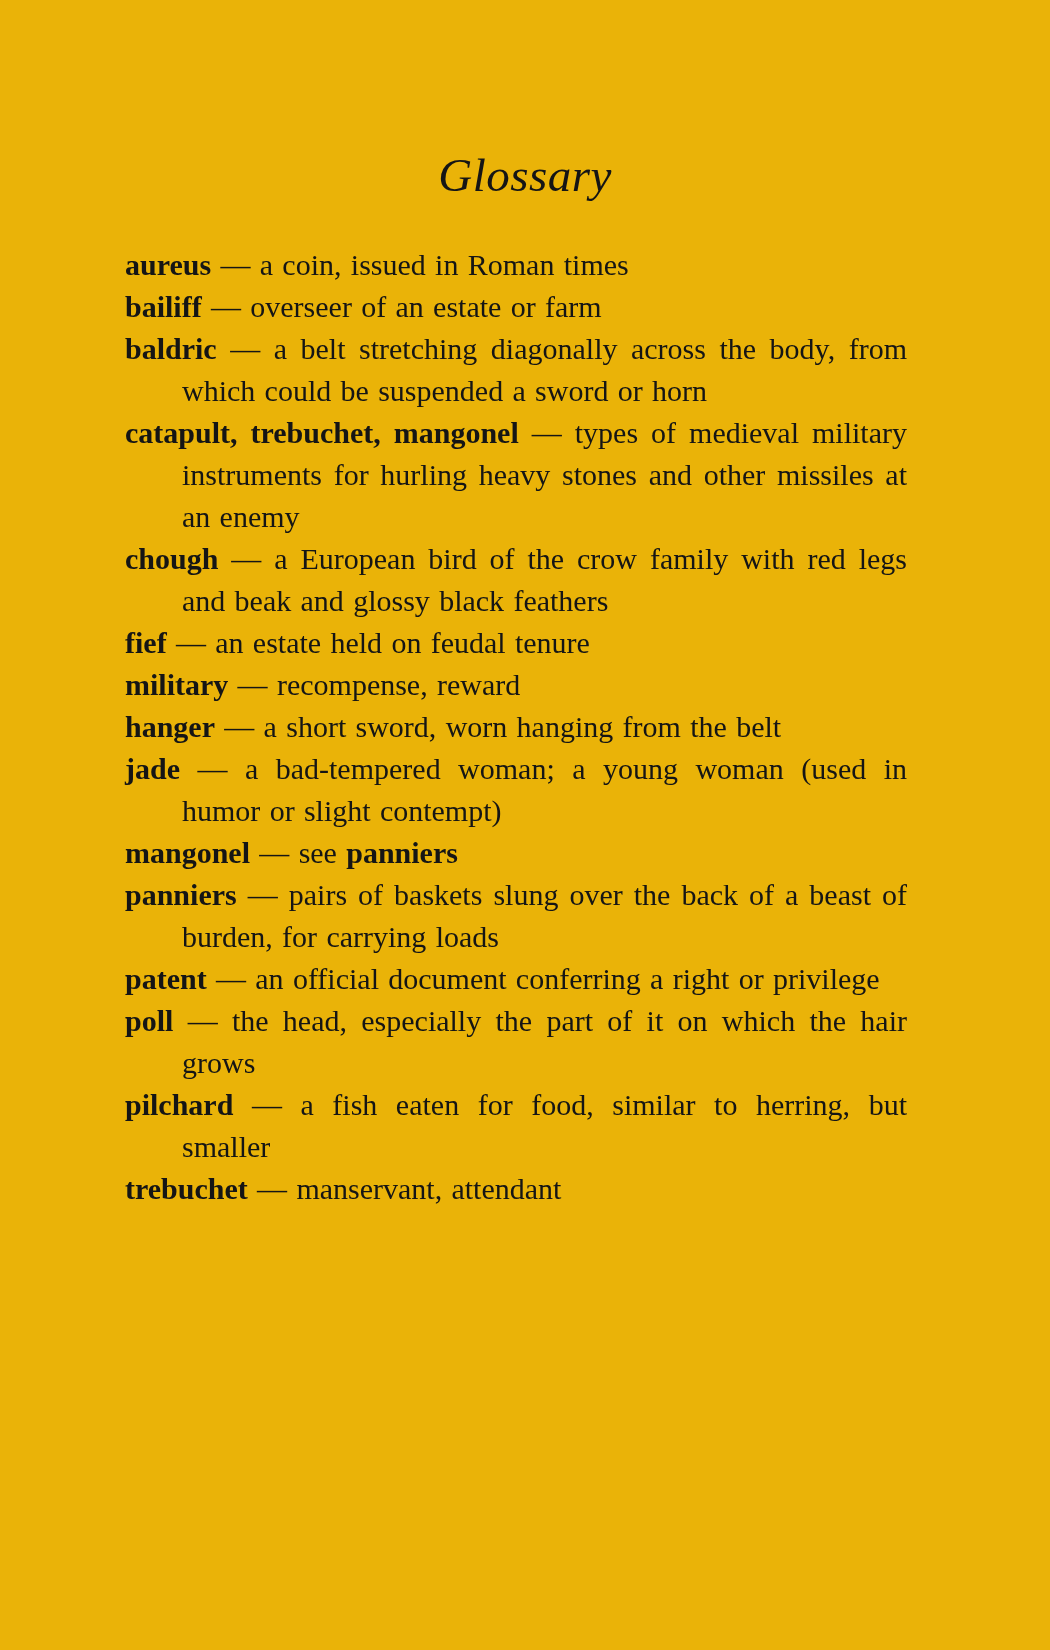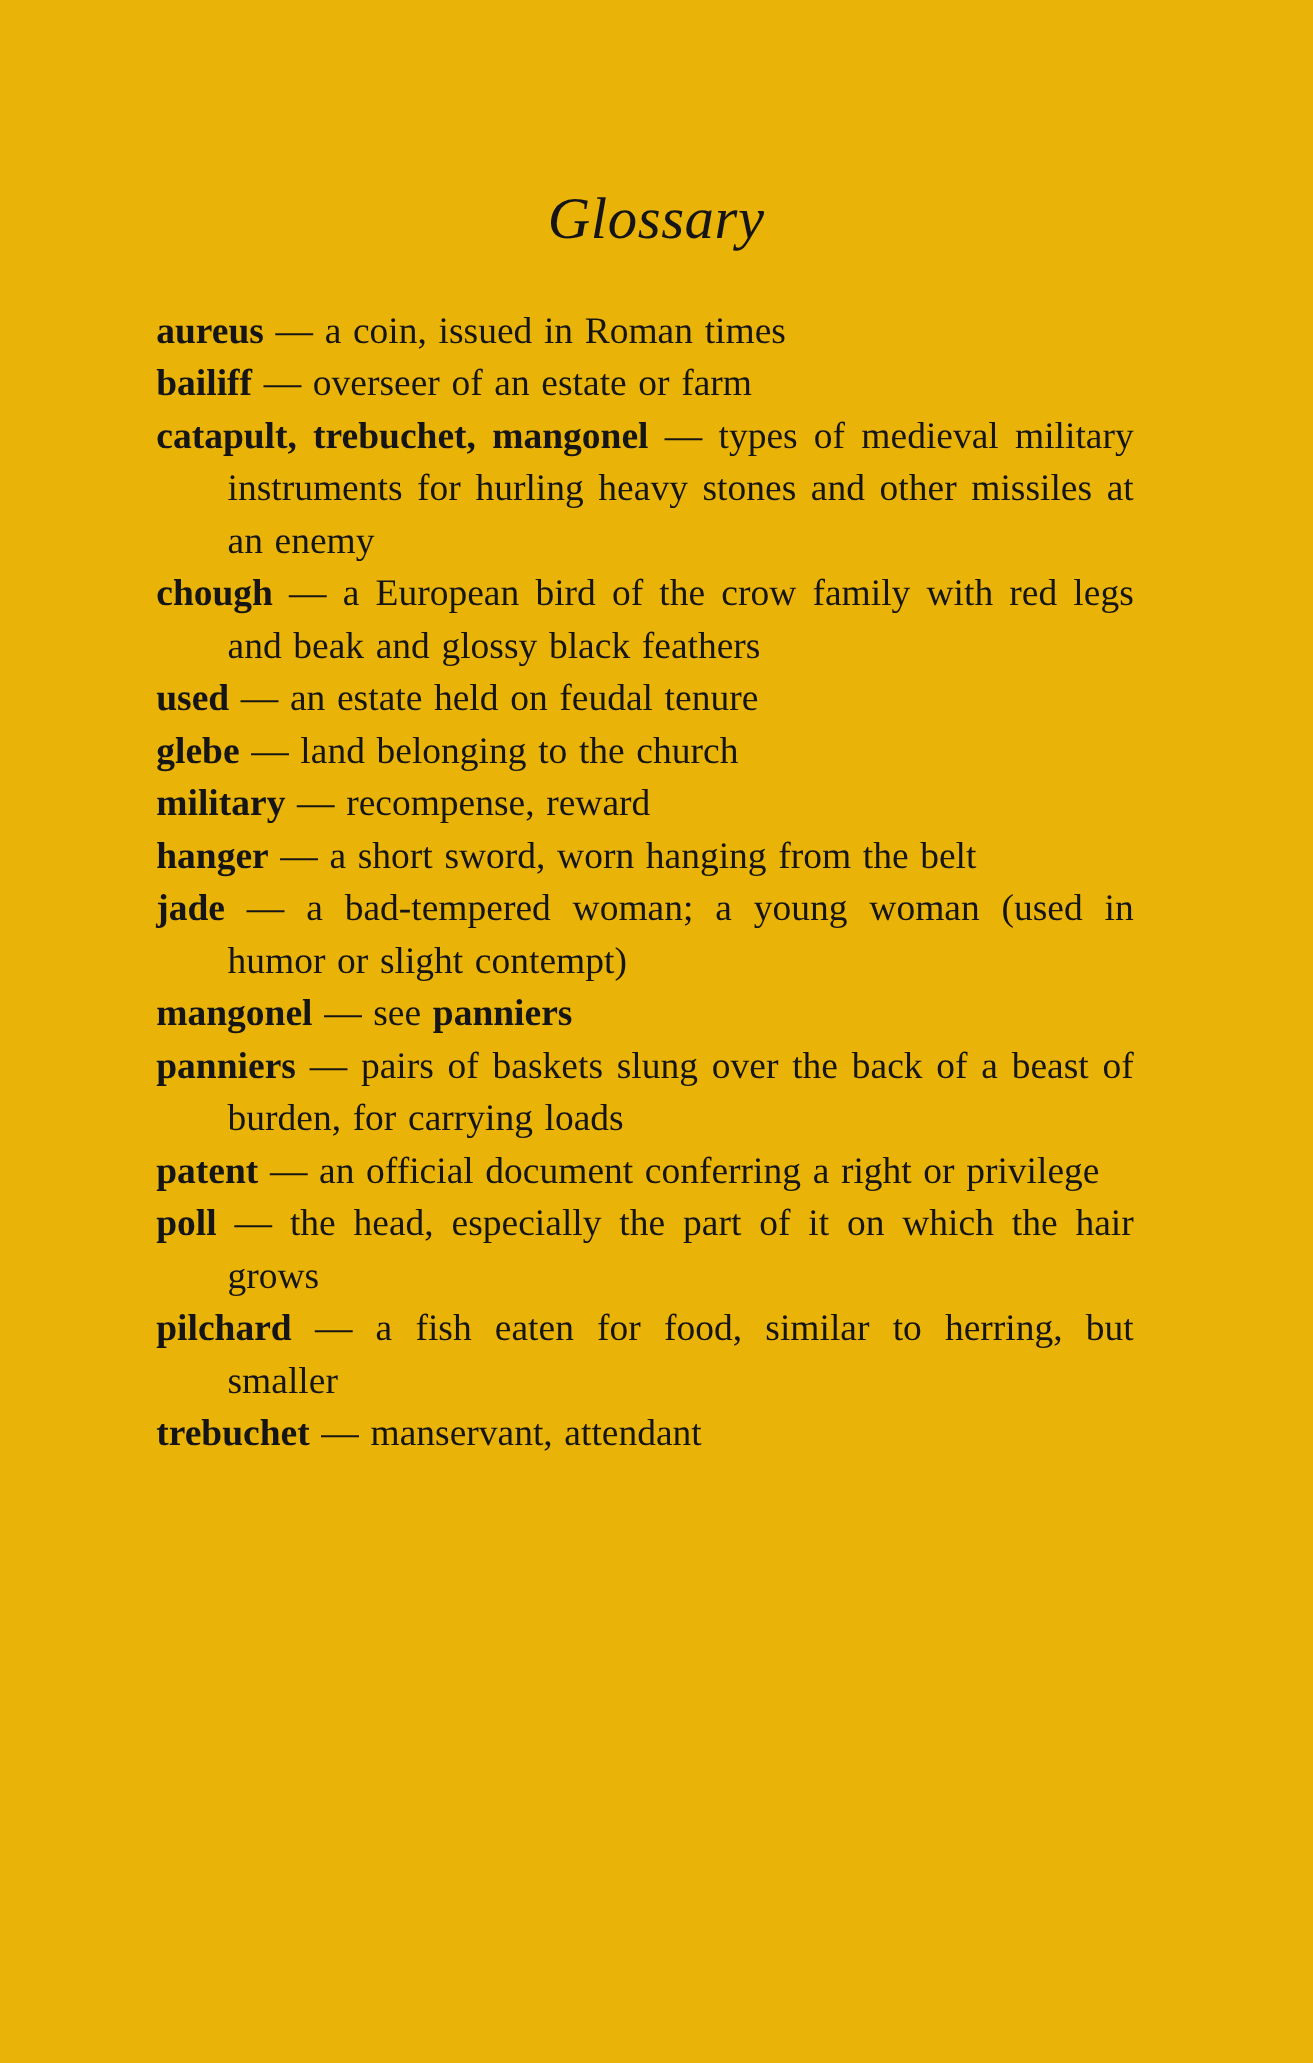--- a/index.html
+++ b/index.html
@@ -53,24 +53,24 @@
   }
 </style>
 </head>
 <body>
 
 <div class="page">
   <h1 class="title">Glossary</h1>
   <section class="entries">
       <p class="entry"><span class="term">aureus</span><span> — </span><span>a coin, issued in Roman times</span></p>
       <p class="entry"><span class="term">bailiff</span><span> — </span><span>overseer of an estate or farm</span></p>
+      <p class="entry"><span class="term">baldric</span><span> — </span><span>a belt stretching diagonally across the body, from which could be suspended a sword or horn</span></p>
       <p class="entry"><span class="term">catapult, trebuchet, mangonel</span><span> — </span><span>types of medieval military instruments for hurling heavy stones and other missiles at an enemy</span></p>
       <p class="entry"><span class="term">chough</span><span> — </span><span>a European bird of the crow family with red legs and beak and glossy black feathers</span></p>
-      <p class="entry"><span class="term">used</span><span> — </span><span>an estate held on feudal tenure</span></p>
-      <p class="entry"><span class="term">glebe</span><span> — </span><span>land belonging to the church</span></p>
+      <p class="entry"><span class="term">fief</span><span> — </span><span>an estate held on feudal tenure</span></p>
       <p class="entry"><span class="term">military</span><span> — </span><span>recompense, reward</span></p>
       <p class="entry"><span class="term">hanger</span><span> — </span><span>a short sword, worn hanging from the belt</span></p>
       <p class="entry"><span class="term">jade</span><span> — </span><span>a bad-tempered woman; a young woman (used in humor or slight contempt)</span></p>
       <p class="entry"><span class="term">mangonel</span><span> — </span><span>see </span><span class="def-bold">panniers</span></p>
       <p class="entry"><span class="term">panniers</span><span> — </span><span>pairs of baskets slung over the back of a beast of burden, for carrying loads</span></p>
       <p class="entry"><span class="term">patent</span><span> — </span><span>an official document conferring a right or privilege</span></p>
       <p class="entry"><span class="term">poll</span><span> — </span><span>the head, especially the part of it on which the hair grows</span></p>
       <p class="entry"><span class="term">pilchard</span><span> — </span><span>a fish eaten for food, similar to herring, but smaller</span></p>
       <p class="entry"><span class="term">trebuchet</span><span> — </span><span>manservant, attendant</span></p>
     </section>

